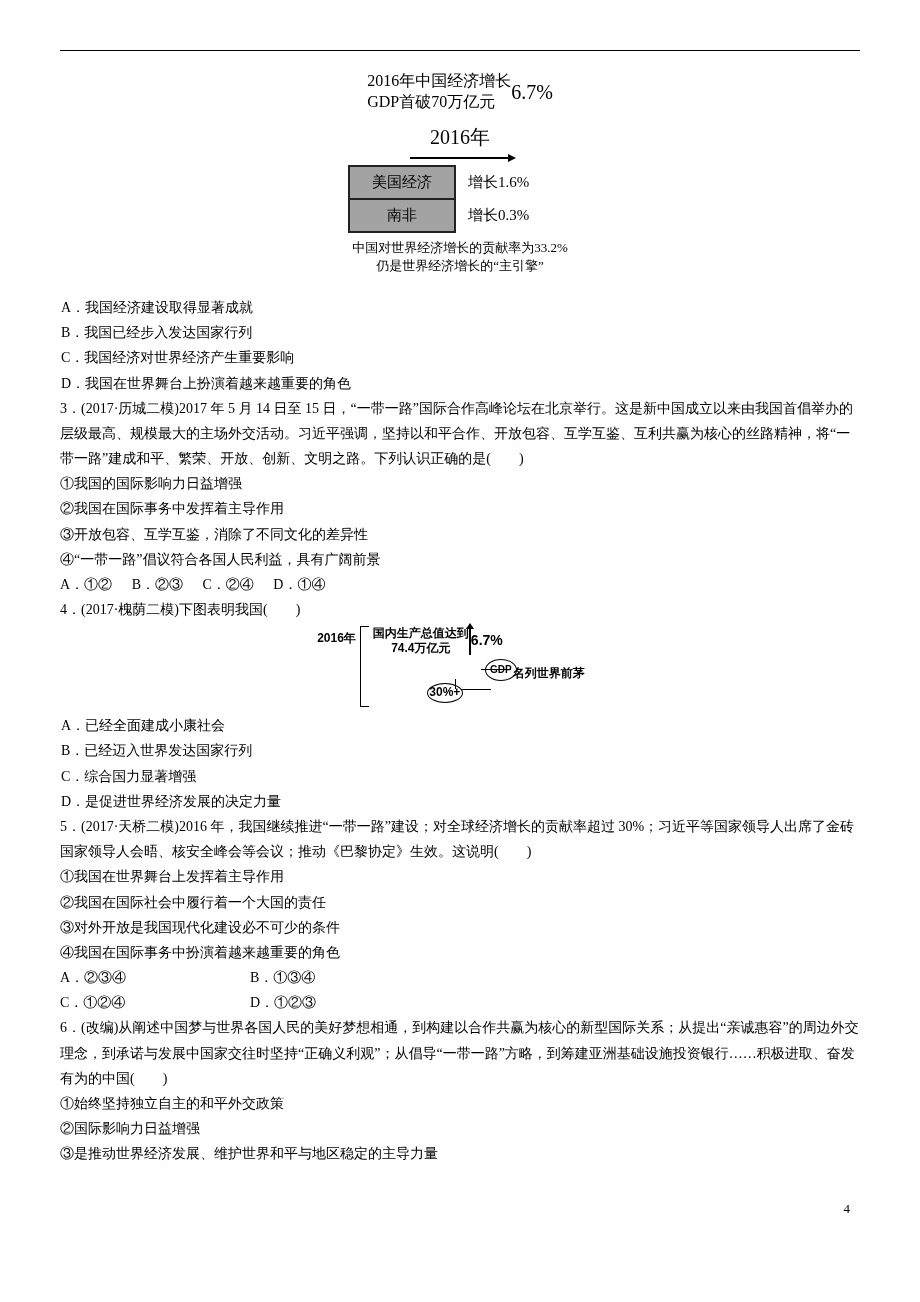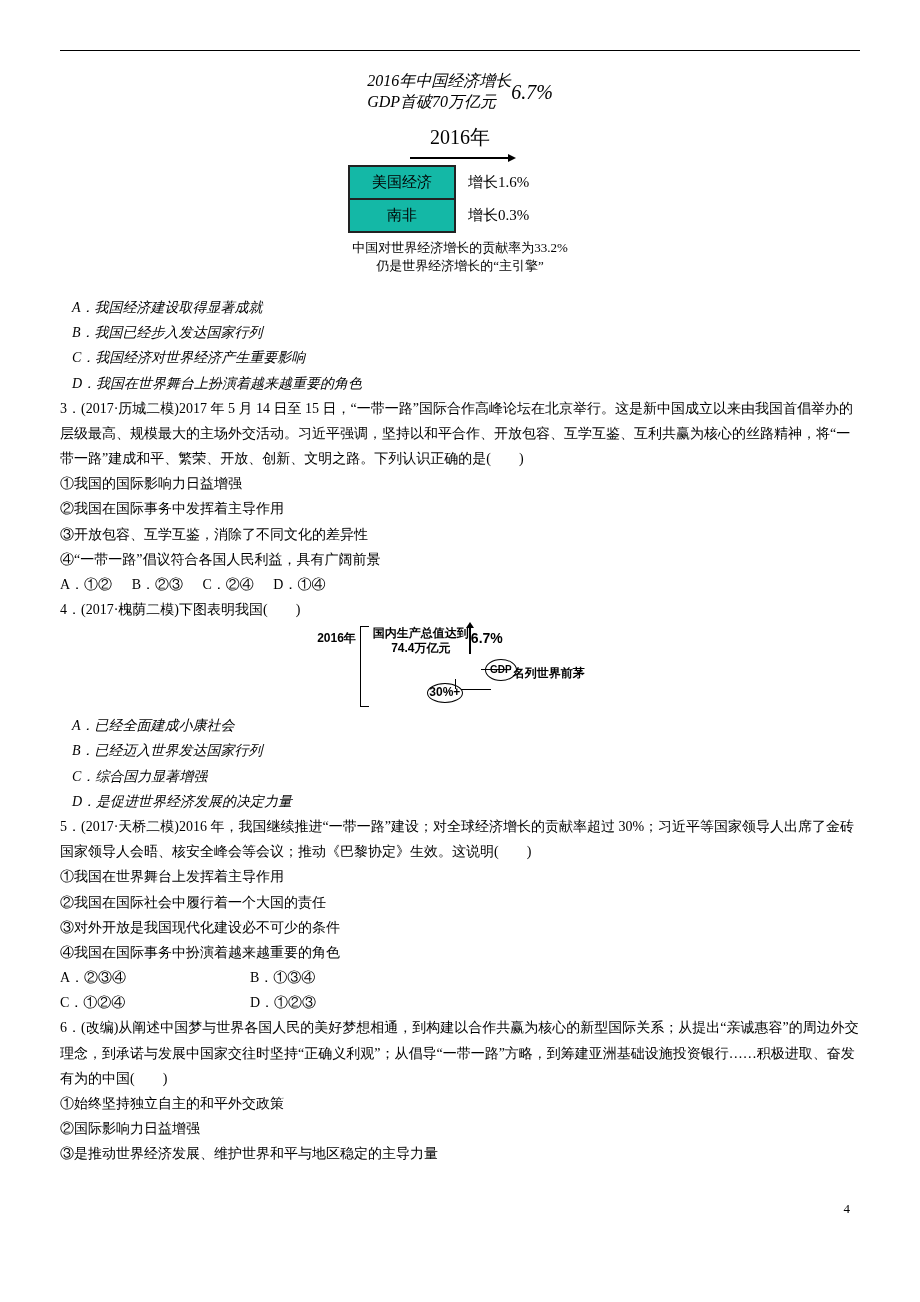--- a/index.html
+++ b/index.html
@@ -19,21 +19,20 @@
     }
     .infobox1 {
       text-align: center;
       margin: 10px auto 20px auto;
     }
     .infobox1 .header {
       display: flex;
       justify-content: center;
       align-items: center;
       font-family: "SimSun", serif;
-      font-style: italic;
     }
     .infobox1 .header .left {
       font-size: 16px;
       text-align: left;
       line-height: 1.3;
     }
     .infobox1 .header .right {
       font-size: 20px;
     }
     .infobox1 .year {
@@ -56,36 +55,35 @@
     .mini-table {
       margin: 6px auto;
       border-collapse: collapse;
       font-size: 15px;
     }
     .mini-table td {
       padding: 2px 12px;
     }
     .mini-table td.region {
       border: 2px solid #222;
-      background: #14b8a6;
+      background: #a3a3a3;
       text-align: center;
       min-width: 80px;
     }
     .mini-table td.growth {
       text-align: left;
       min-width: 90px;
     }
     .caption {
       font-size: 13px;
       line-height: 1.4;
       margin-top: 0;
     }
     .option {
-      margin-left: 12px;
-      font-style: italic;
+      margin-left: 1px;
     }
     .options-row span {
       margin-right: 16px;
     }
     .options-col {
       display: flex;
     }
     .options-col span:first-child{
       width: 190px;
     }
@@ -108,21 +106,21 @@
     .q4-brace{
       width:8px;
       align-self:stretch;
       border-top:1px solid #000;
       border-bottom:1px solid #000;
       border-left:1px solid #000;
       margin-right:4px;
     }
     .q4-gdp-row{
       display:flex;
-      align-items:flex-start;
+      align-items:center;
       gap:0;
     }
     .q4-gdp-row .gdp-txt{
       font-weight:bold;
       text-align:center;
       line-height:1.2;
     }
     .q4-gdp-row .arrow{
       width:2px; height:28px; background:#000; position:relative;
     }

